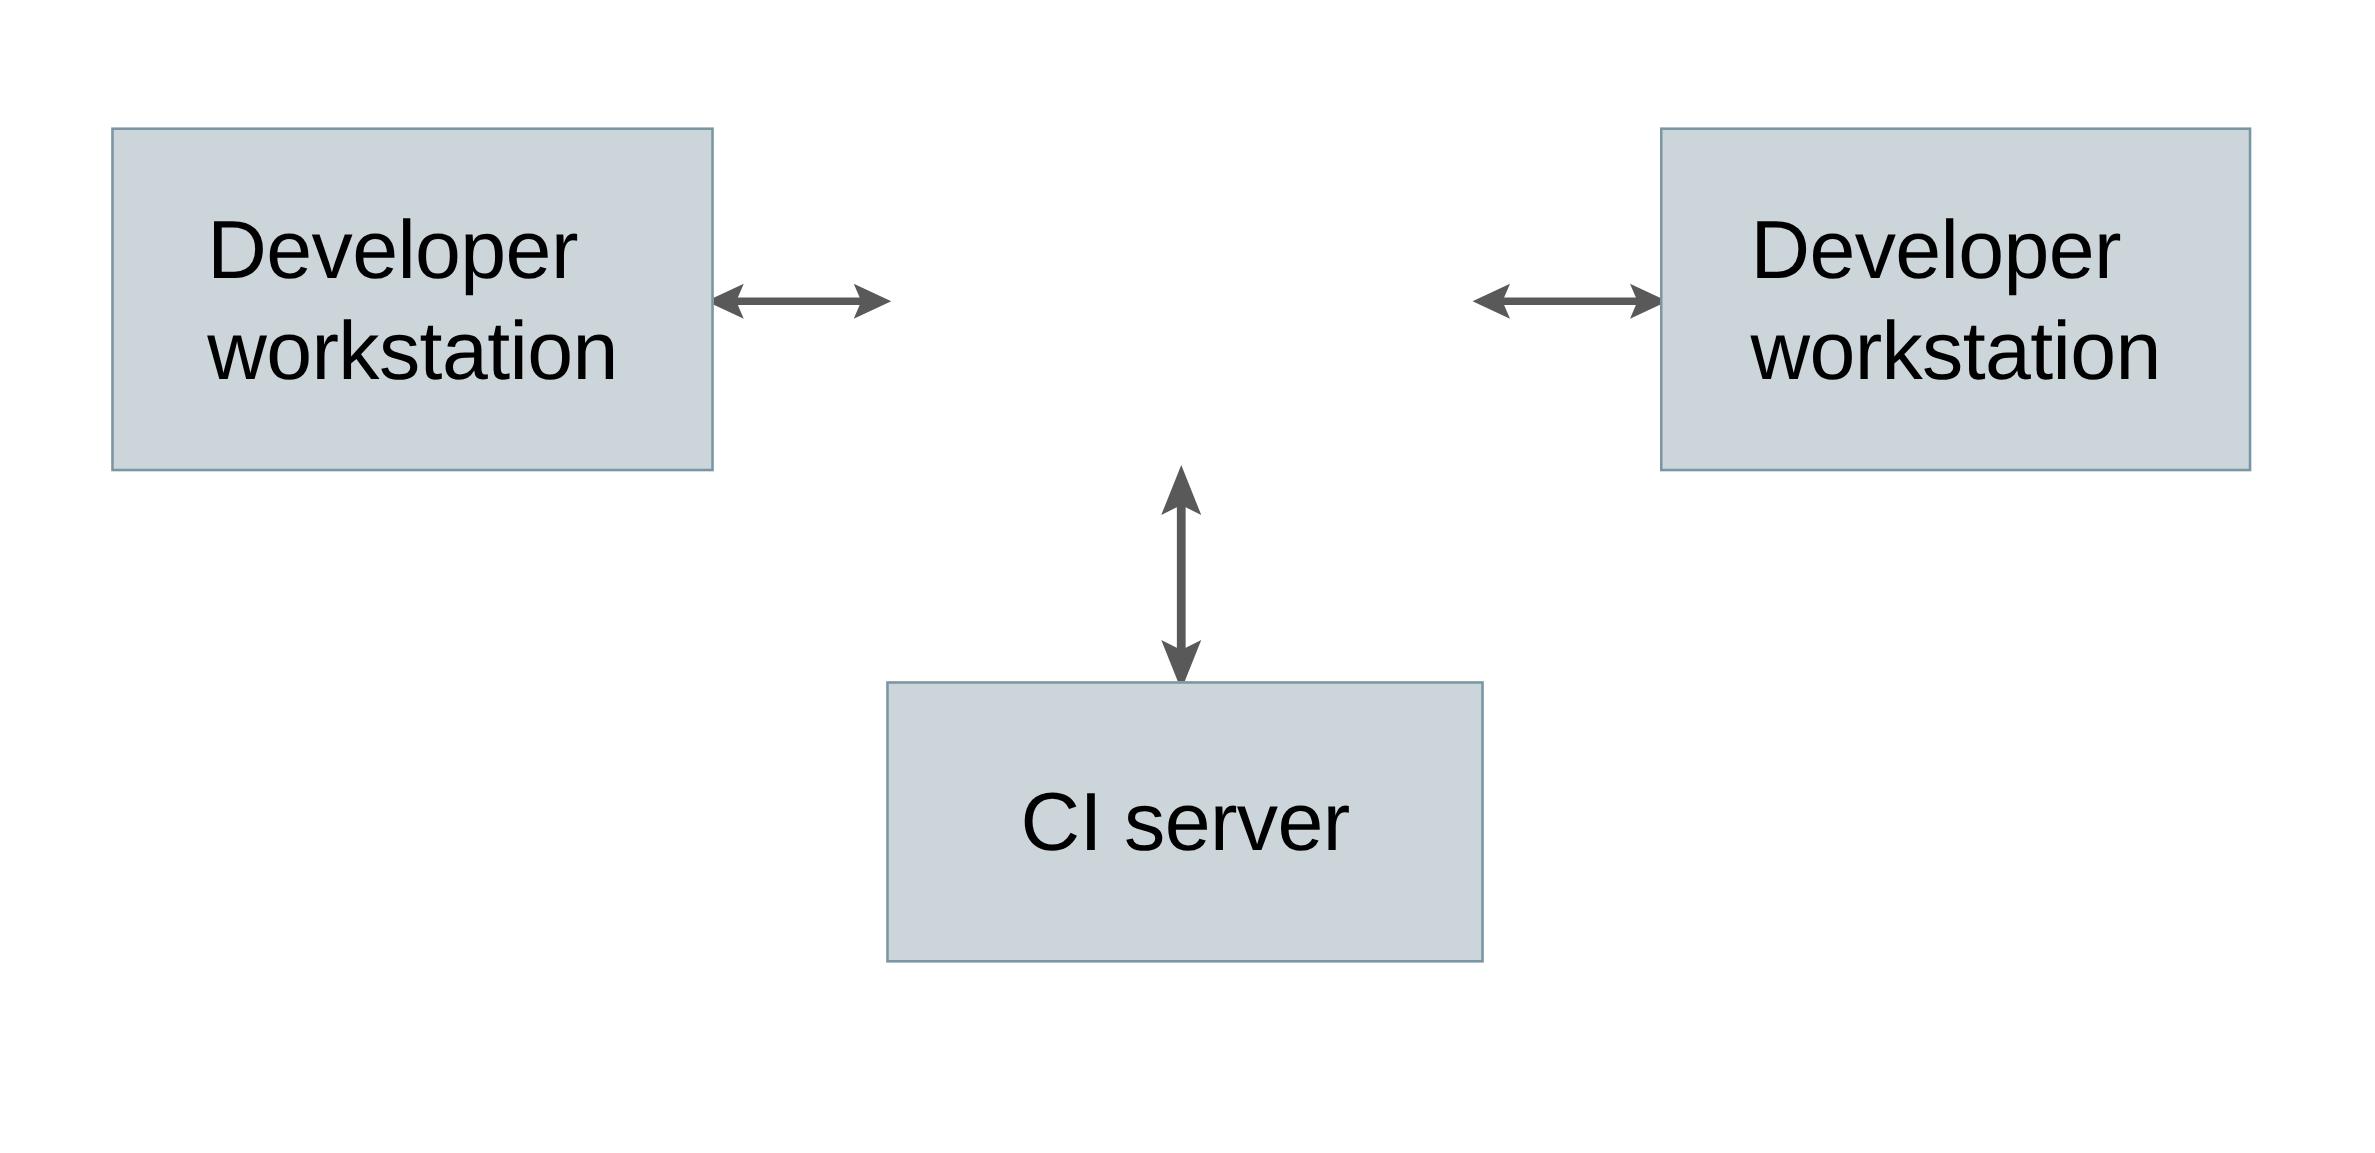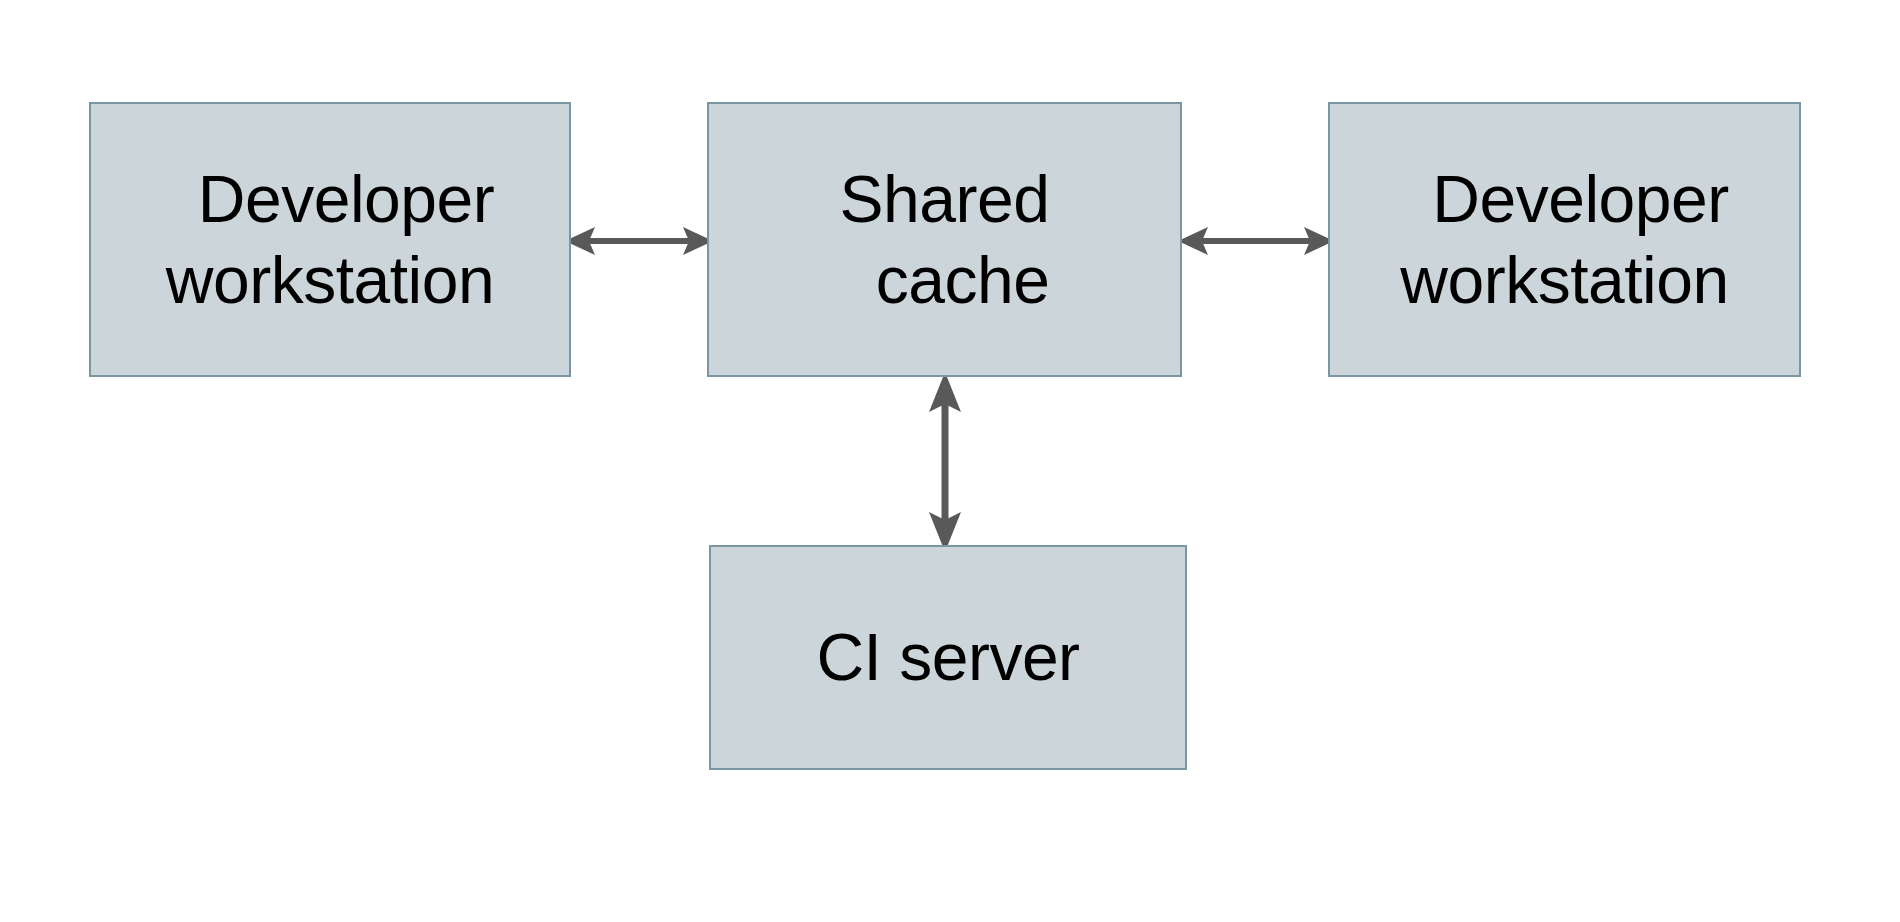--- a/index.html
+++ b/index.html
@@ -19,21 +19,21 @@
     overflow: hidden;
   }
   .node {
     position: absolute;
     box-sizing: border-box;
     background: #ccd6da;
     border: 2px solid #7b96a3;
     display: flex;
     align-items: center;
     justify-content: center;
-    text-align: right;
+    text-align: left;
     color: #000000;
     font-family: "Liberation Sans", sans-serif;
     font-size: 66px;
     font-weight: 400;
     line-height: 1.22;
     letter-spacing: -0.5px;
     white-space: pre-line;
     z-index: 2;
   }
   .node-label {
@@ -76,24 +76,20 @@
     <line x1="25" y1="26" x2="25" y2="154" stroke="#595959" stroke-width="7"></line>
     <path d="M 25 0 L 9 40 L 25 32 L 41 40 Z" fill="#595959"></path>
     <path d="M 25 180 L 9 140 L 25 148 L 41 140 Z" fill="#595959"></path>
   </svg>
 
   <div class="node" id="node-dev-left">
     <span class="node-label">Developer
 workstation</span>
   </div>
 
-  <div class="node" id="node-shared">
-    <span class="node-label">Shared
-cache</span>
-  </div>
 
   <div class="node" id="node-dev-right">
     <span class="node-label">Developer
 workstation</span>
   </div>
 
   <div class="node" id="node-ci">
     <span class="node-label">CI server</span>
   </div>
 

